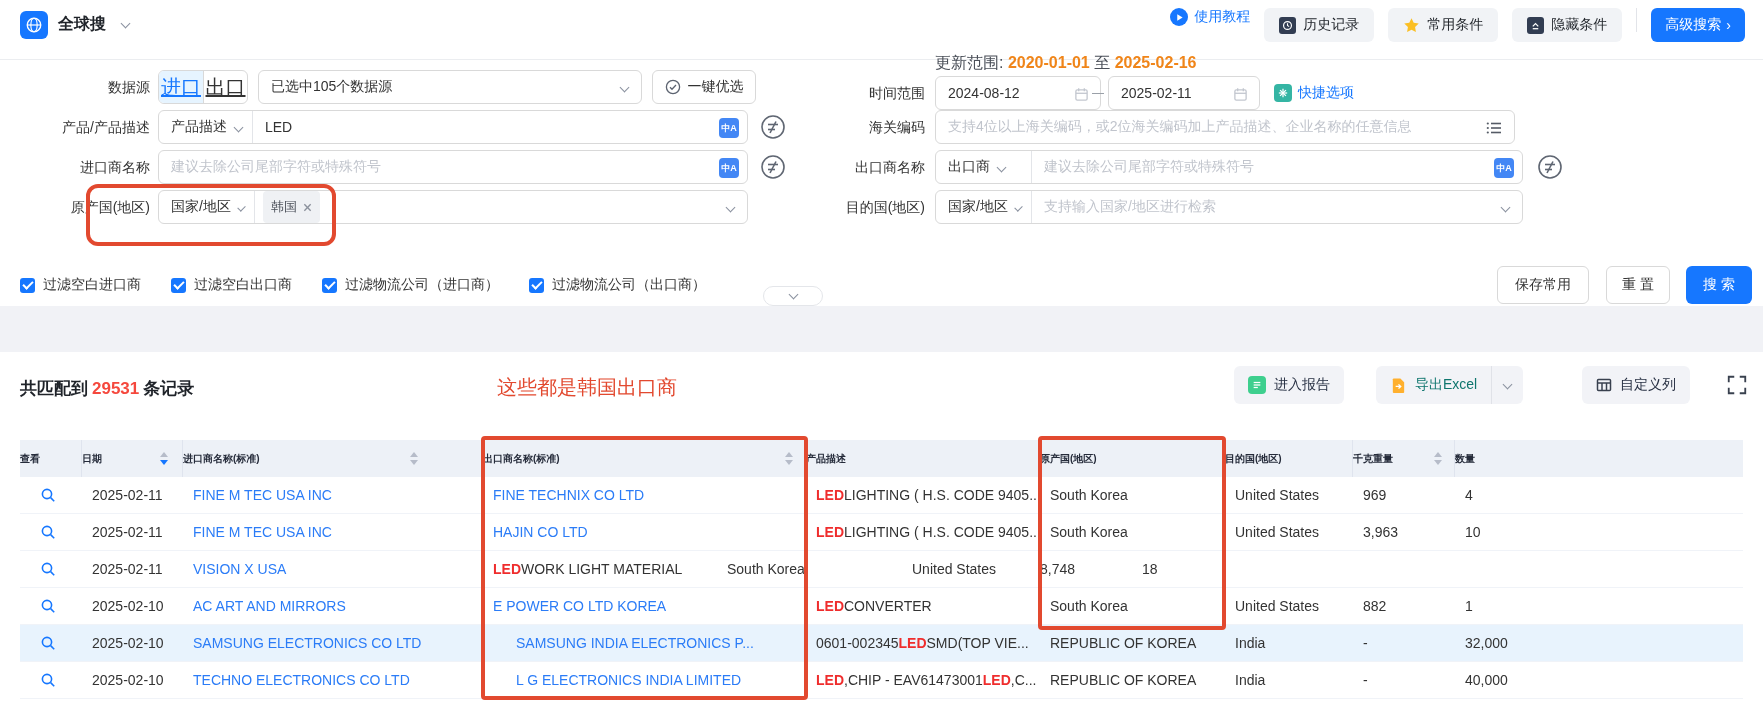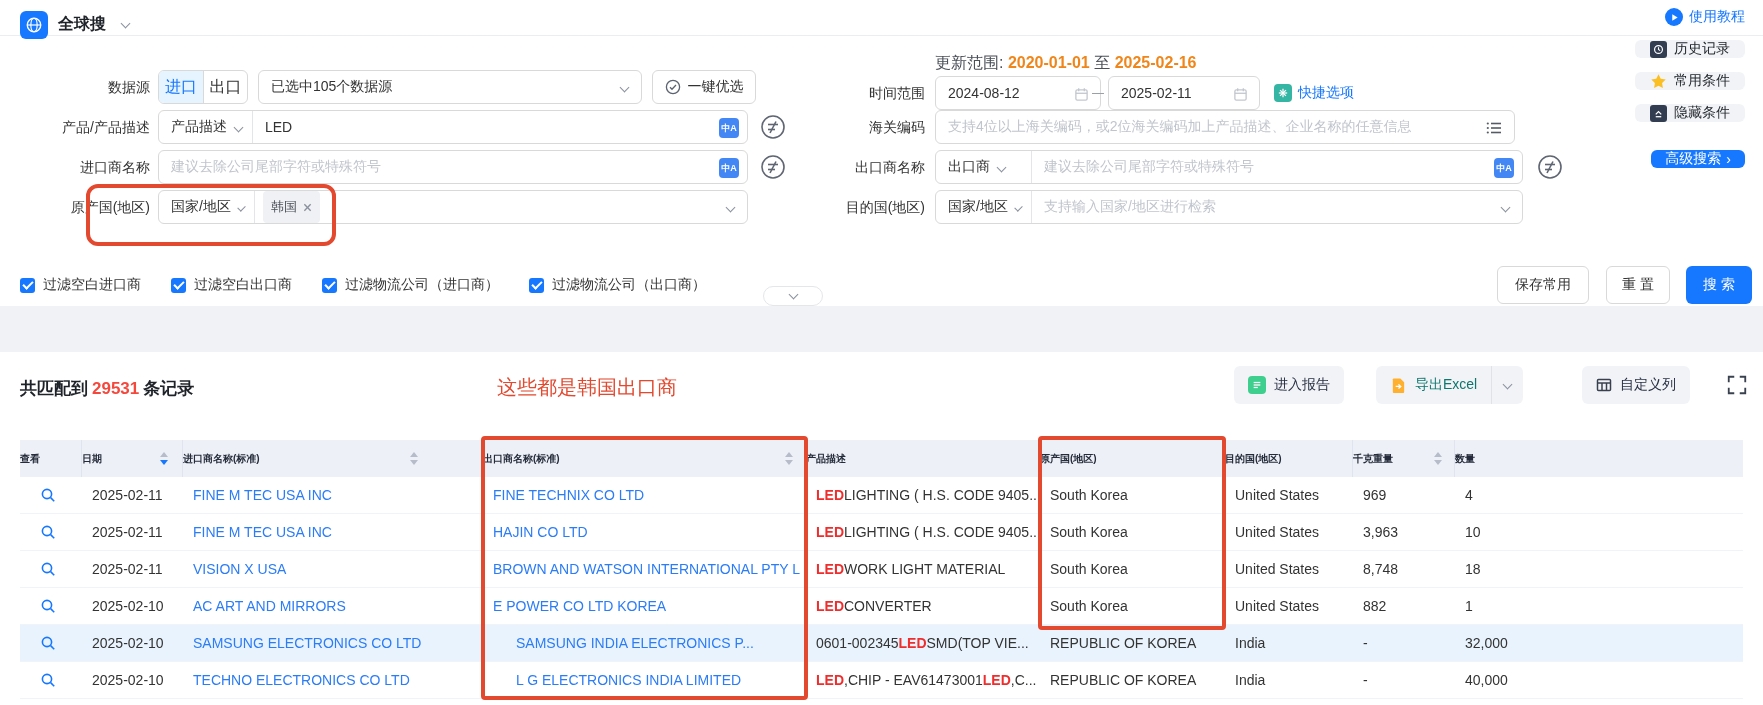--- a/index.html
+++ b/index.html
@@ -2,38 +2,38 @@
 <html><head>
 <meta charset="utf-8">
 <style>
   * { margin:0; padding:0; box-sizing:border-box; }
   html,body { background:#fff; }
   body { font-family:"Liberation Sans","DejaVu Sans",sans-serif; color:#333; }
   .stage { position:relative; width:1763px; height:705px; background:#fff; overflow:hidden; }
   .abs { position:absolute; }
 
   
-  .topbar { position:absolute; left:0; top:0; width:1763px; height:36px; background:#fff; border-bottom:1px solid #ebedf0; }
+  .topbar { position:absolute; left:0; top:0; width:1763px; height:60px; background:#fff; border-bottom:1px solid #ebedf0; }
   .logo { position:absolute; left:20px; top:11px; width:28px; height:28px; background:#1677ff; border-radius:6px; display:flex; align-items:center; justify-content:center; }
   .appname { position:absolute; left:58px; top:14px; font-size:16px; font-weight:700; color:#1f2329; }
   .chv { display:inline-block; width:7px; height:7px; border-right:1.7px solid #8a919f; border-bottom:1.7px solid #8a919f; transform:rotate(45deg); }
   .app-chv { position:absolute; left:122px; top:20px; }
-  .tb-right { position:absolute; right:18px; top:8px; height:34px; display:flex; align-items:flex-end; gap:14px;flex-direction:column; }
+  .tb-right { position:absolute; right:18px; top:8px; height:34px; display:flex; align-items:flex-start; gap:14px; }
   .link-btn { display:flex; align-items:center; gap:6px; color:#1677ff; font-size:14px; cursor:pointer; }
   .gbtn { height:34px; display:flex; align-items:center; gap:7px; background:#f1f3f6; border-radius:6px; padding:0 15px; font-size:14px; color:#1f2329; cursor:pointer; }
   .vdiv { width:1px; height:24px; background:#e2e4e9; }
   .bluebtn { height:34px; display:flex; align-items:center; gap:5px; background:#1677ff; border-radius:6px; padding:0 14px; font-size:14px; color:#fff; cursor:pointer; }
   .sq-ic { width:17px; height:17px; border-radius:3px; background:#323d52; display:flex; align-items:center; justify-content:center; }
   .circ-ic { width:18px; height:18px; border-radius:50%; background:#1677ff; display:flex; align-items:center; justify-content:center; }
 
   
   .flabel { position:absolute; width:132px; text-align:right; font-size:14px; color:#333; line-height:34px; }
   .ctl { position:absolute; height:34px; border:1px solid #d9d9d9; border-radius:6px; background:#fff; display:flex; align-items:center; font-size:14px; color:#333; }
   .seg { position:absolute; height:34px; border:1px solid #d9d9d9; border-radius:6px; overflow:hidden; display:flex; }
-  .seg > div { width:44px; display:flex; align-items:center; justify-content:center; font-size:16px; cursor:pointer; }
+  .seg > div { width:44px; display:flex; align-items:center; justify-content:center; font-size:20px; cursor:pointer;text-decoration:underline; }
   .seg .on { background:#e6f4ff; color:#1677ff; }
   .seg > div + div { border-left:1px solid #d9d9d9; }
   .sel-part { height:100%; display:flex; align-items:center; gap:8px; padding:0 10px 0 12px; border-right:1px solid #e3e5e9; color:#333; cursor:pointer; white-space:nowrap; }
   .ctl-text { padding-left:12px; white-space:nowrap; overflow:hidden; }
   .ph { color:#c0c4cc; }
   .ctl .rchv { position:absolute; right:13px; top:13px; }
   .tag { display:flex; align-items:center; gap:6px; height:24px; background:#eff1f4; border-radius:4px; padding:16px 8px; margin-left:8px; font-size:13px; color:#4a4f58; }
   .tricon { position:absolute; right:8px; top:7px; width:20px; height:20px; background:#4387f5; border-radius:4px; color:#fff; font-size:9px; font-weight:700; display:flex; align-items:center; justify-content:center; cursor:pointer; }
   .syn { position:absolute; width:26px; height:26px; cursor:pointer; }
   .orange { color:#f08519; font-weight:700; }
@@ -438,23 +438,20 @@
       <div class="td c0">
         <svg width="16" height="16" viewBox="0 0 16 16">
               <circle cx="7" cy="7" r="4.6" fill="none" stroke="#1677ff" stroke-width="1.6"></circle>
               <line x1="10.6" y1="10.6" x2="14.2" y2="14.2" stroke="#1677ff" stroke-width="1.6"></line>
             </svg>
       </div>
       <div class="td c1">2025-02-11</div>
       <div class="td c2">
             <a>VISION X USA</a>
           </div>
-      <div class="td c3">
-            <a>BROWN AND WATSON INTERNATIONAL PTY L</a>
-          </div>
       <div class="td c4">
             <span class="hl">LED</span>
             <span> WORK LIGHT MATERIAL</span>
           </div>
       <div class="td c5">South Korea</div>
       <div class="td c6">United States</div>
       <div class="td c7">8,748</div>
       <div class="td c8">18</div>
     </div>
         <div class="tr">

